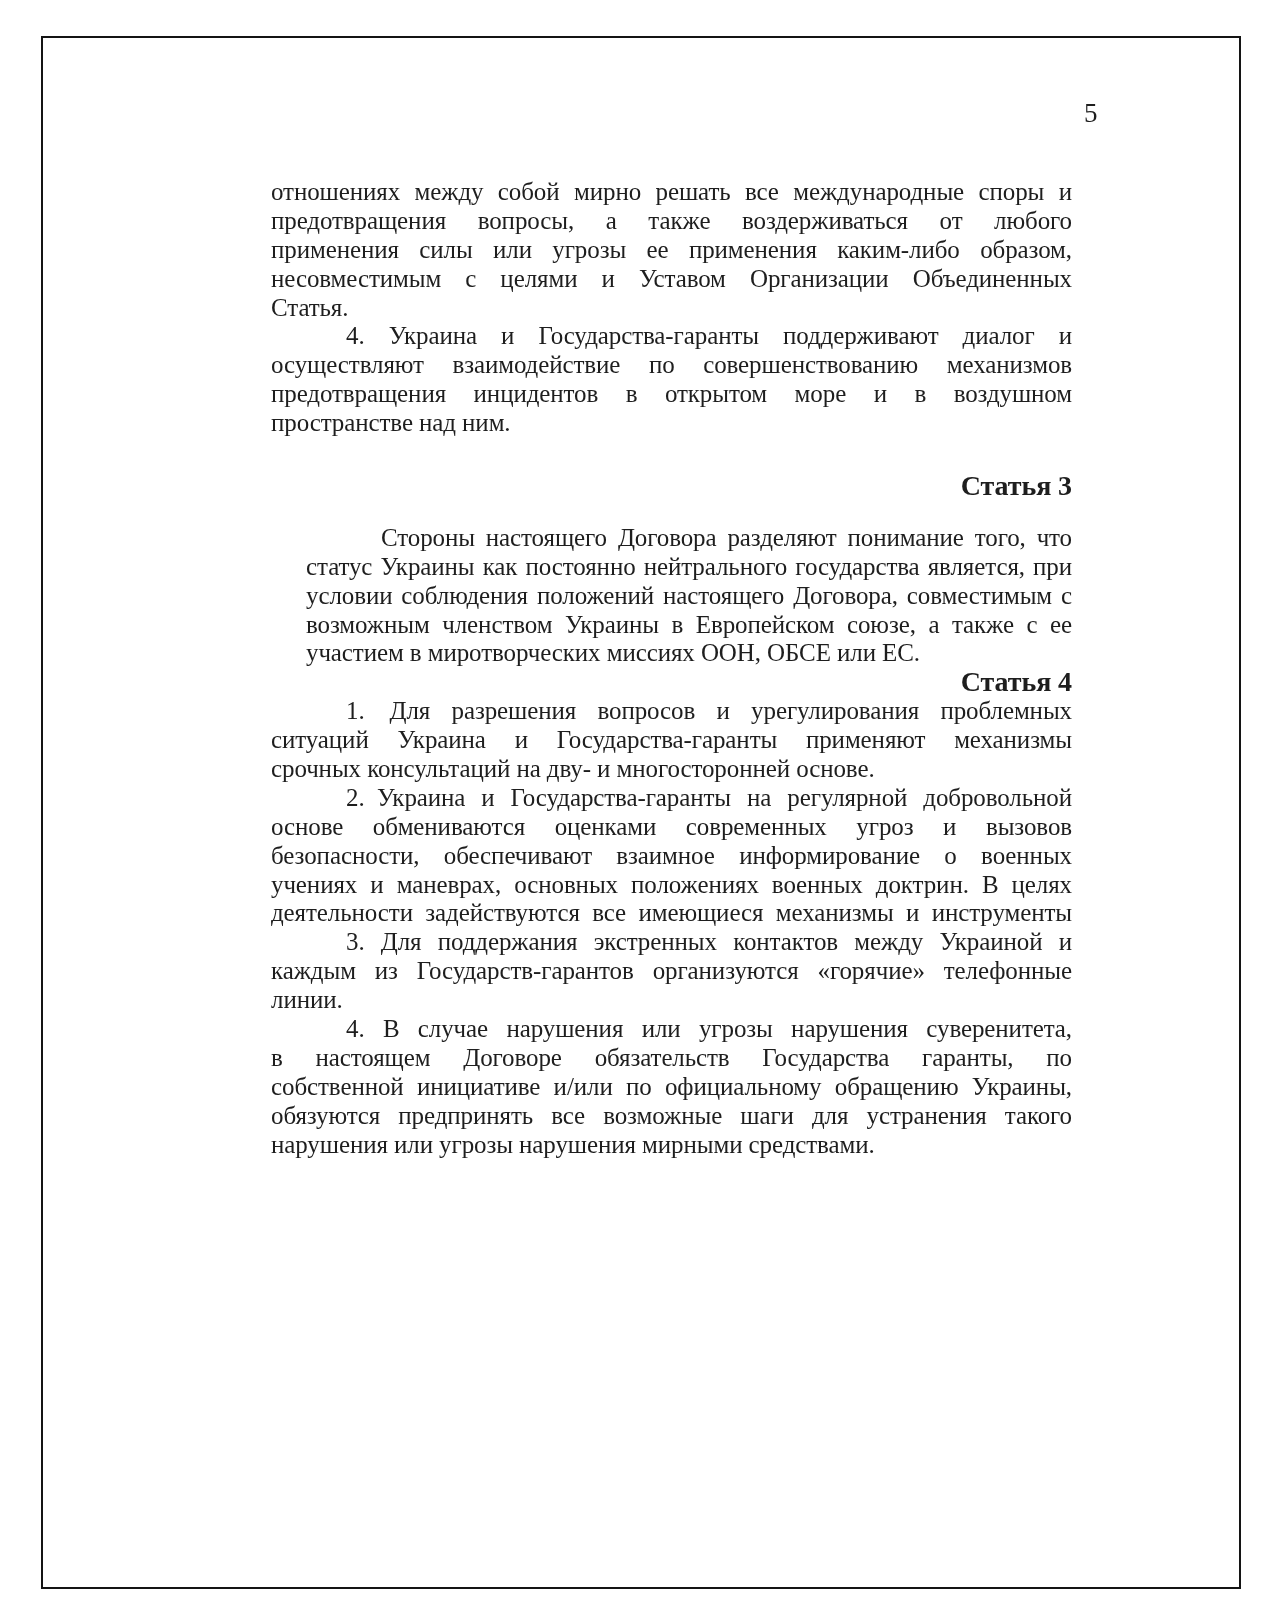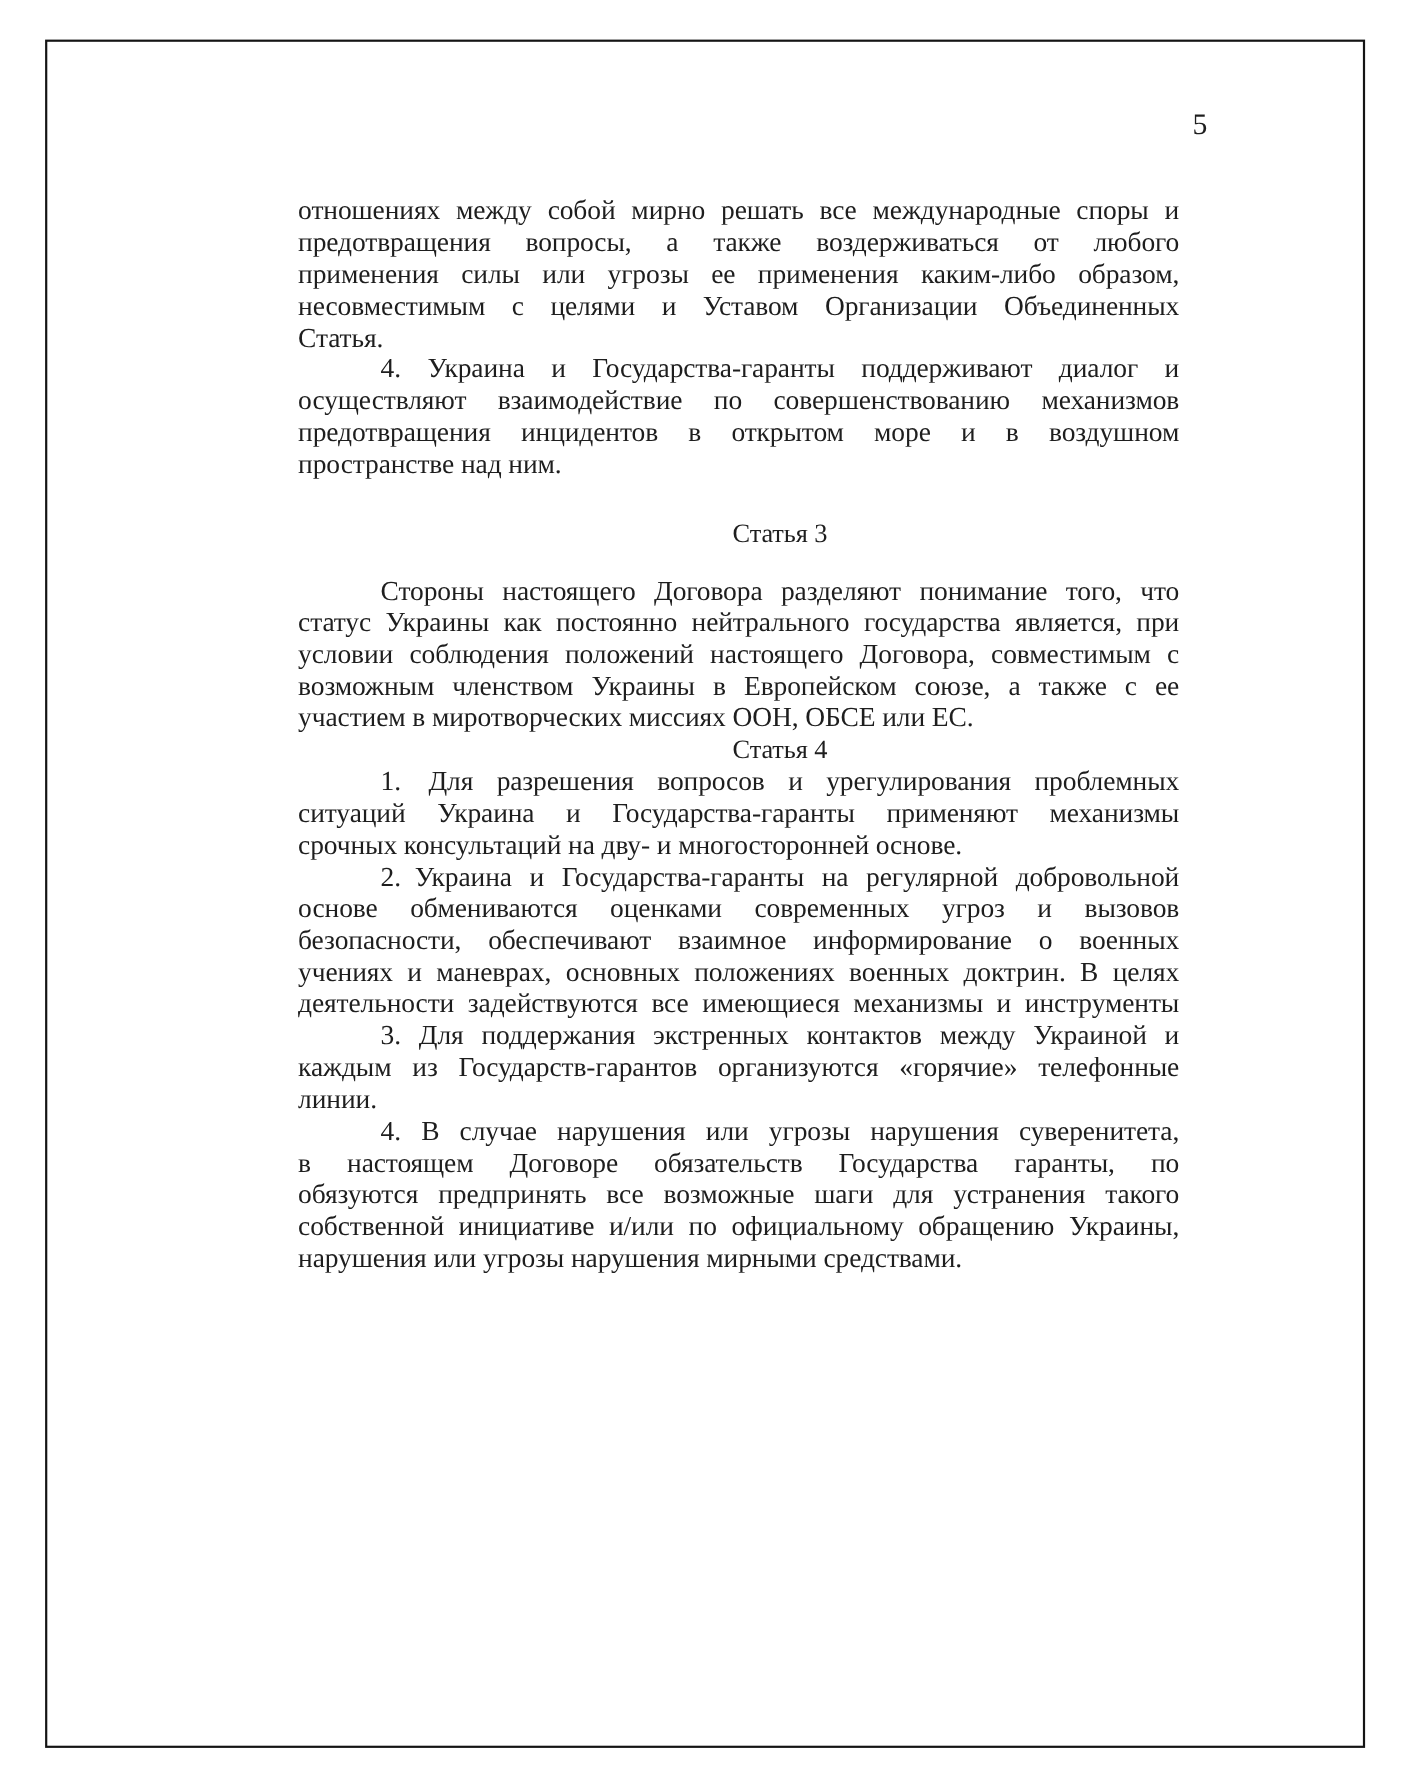--- a/index.html
+++ b/index.html
@@ -42,29 +42,29 @@
   .block { margin: 0; }
   .para .line {
     height: 28.9px;
     text-align: justify;
     text-align-last: justify;
   }
   .para .line.last { text-align-last: left; }
   .para .line.indent { padding-left: 75px; }
   .heading {
     margin-left: 75px;           
-    text-align: center;
-    font-weight: normal;
-    font-size: 24px;
+    text-align: right;
+    font-weight: bold;
+    font-size: 28px;
     line-height: 28.9px;
     height: 28.9px;
   }
   
   #doc > .block:nth-child(3) { margin-top: 34px; } 
-  #doc > .block:nth-child(4) { margin-top: 23px; }
+  #doc > .block:nth-child(4) { margin-top: 23px; margin-left: 35px; }
   #doc > .block:nth-child(5) { } 
   #doc > .block:nth-child(6) { }
 </style>
 </head>
 <body>
 
 <div class="page">
   <div class="frame"></div>
   <div class="pagenum">5</div>
   <div id="doc">
@@ -103,18 +103,18 @@
         <div class="line">деятельности задействуются все имеющиеся механизмы и инструменты</div>
       </div>
       <div class="block para">
         <div class="line indent">3. Для поддержания экстренных контактов между Украиной и</div>
         <div class="line">каждым из Государств-гарантов организуются «горячие» телефонные</div>
         <div class="line last">линии.</div>
       </div>
       <div class="block para">
         <div class="line indent">4. В случае нарушения или угрозы нарушения суверенитета,</div>
         <div class="line">в настоящем Договоре обязательств Государства гаранты, по</div>
+        <div class="line">собственной инициативе и/или по официальному обращению Украины,</div>
         <div class="line">обязуются предпринять все возможные шаги для устранения такого</div>
-        <div class="line">собственной инициативе и/или по официальному обращению Украины,</div>
         <div class="line last">нарушения или угрозы нарушения мирными средствами.</div>
       </div>
     </div>
 </div>
 
 </body></html>

